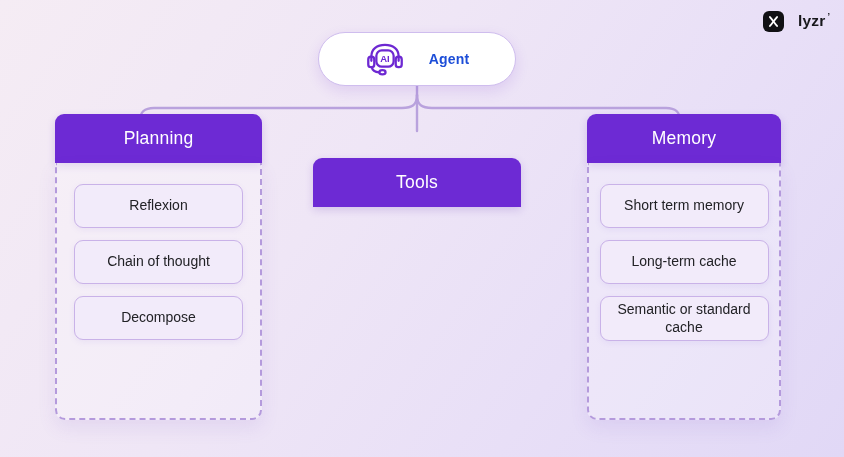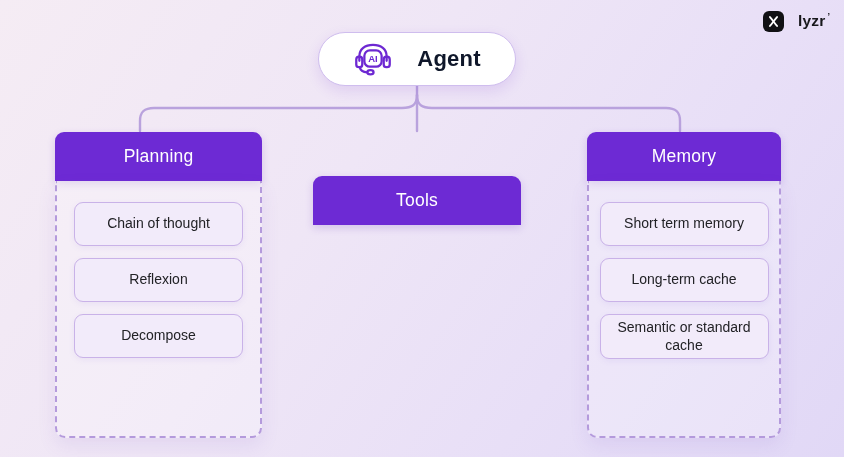--- a/index.html
+++ b/index.html
@@ -23,41 +23,41 @@
   }
   
   .agent-pill{
     position:absolute;left:318px;top:32px;width:198px;height:54px;
     background:#ffffff;border:1.5px solid #cfbdee;border-radius:28px;
     display:flex;align-items:center;justify-content:center;gap:24px;
     box-shadow:0 5px 14px rgba(109,40,210,0.13);
     box-sizing:border-box;
   }
   .agent-label{
-    color:#0f172a;font-size:22px;font-weight:600;letter-spacing:0.2px;
+    color:#1d4ed8;font-size:14px;font-weight:600;letter-spacing:0.2px;
   }
   
   .brand{
     position:absolute;right:14px;top:10px;height:22px;
     display:flex;align-items:center;gap:6px;
   }
   .brand-mark{
     width:21px;height:21px;border-radius:6px;background:#111114;
     display:flex;align-items:center;justify-content:center;
   }
   .brand-text{
     color:#18181c;font-size:15.5px;font-weight:700;letter-spacing:0.2px;margin-left:8px;
   }
   .brand-tm{
     color:#18181c;font-size:9px;font-weight:700;align-self:flex-start;
     margin-left:-4px;margin-top:1px;
   }
   
   .column{
-    position:absolute;top:132px;height:312px;box-sizing:border-box;
+    position:absolute;top:114px;height:312px;box-sizing:border-box;
   }
   .col-planning{left:55px;width:207px;}
   .col-tools{left:313px;width:208px;margin-top:44px;}
   .col-memory{left:571px;width:210px;padding-left:16px;}
   .col-header{
     height:49px;border-radius:9px 9px 0 0;background:#6d2ad4;
     display:flex;align-items:center;justify-content:center;
     color:#ffffff;font-size:17.5px;font-weight:500;letter-spacing:0.2px;
     box-shadow:0 3px 8px rgba(90,40,180,0.18);
   }
@@ -114,22 +114,22 @@
         </g>
       </svg>
     </span>
     <span class="brand-text">lyzr</span>
     <span class="brand-tm">ʼ</span>
   </div>
 
   <div class="column col-planning">
     <div class="col-header">Planning</div>
     <div class="col-body">
+      <div class="item">Reflexion</div>
       <div class="item">Chain of thought</div>
-      <div class="item">Reflexion</div>
       <div class="item">Decompose</div>
     </div>
   </div>
 
   <div class="column col-tools">
     <div class="col-header">Tools</div>
   </div>
 
   <div class="column col-memory">
     <div class="col-header">Memory</div>

